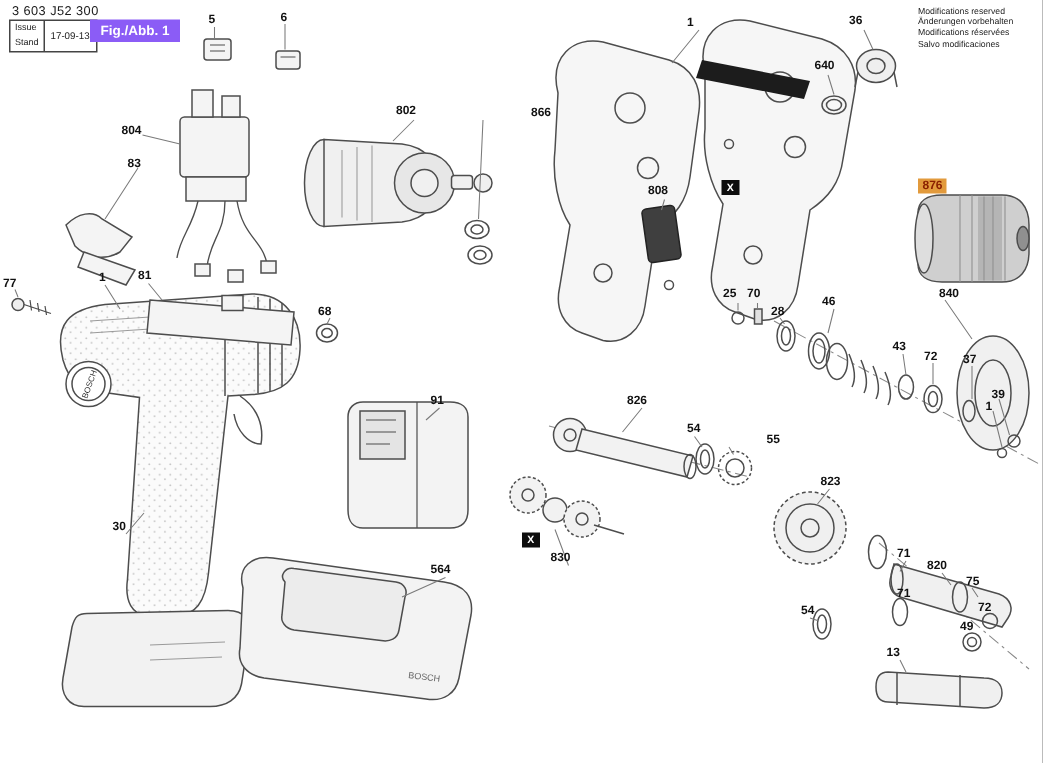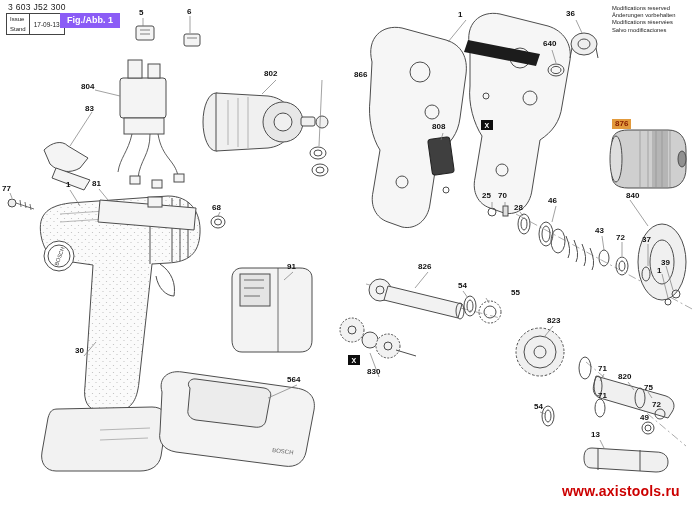--- a/index.html
+++ b/index.html
@@ -256,15 +256,14 @@
       <div class="part-label" style="left: 598px; top: 365px;">71</div>
       <div class="part-label" style="left: 618px; top: 373px;">820</div>
       <div class="part-label" style="left: 644px; top: 384px;">75</div>
       <div class="part-label" style="left: 598px; top: 392px;">71</div>
       <div class="part-label" style="left: 534px; top: 403px;">54</div>
       <div class="part-label" style="left: 652px; top: 401px;">72</div>
       <div class="part-label" style="left: 640px; top: 414px;">49</div>
       <div class="part-label" style="left: 591px; top: 431px;">13</div>
     </div>
 
-  <a class="watermark" href="#">www.axistools.ru</a>
 
 </div>
 
 </body></html>

